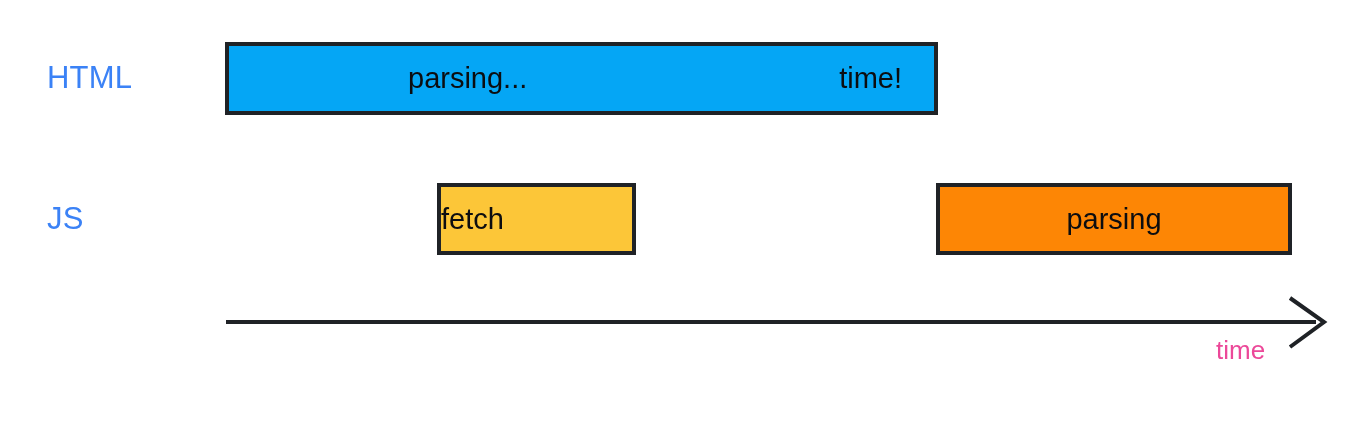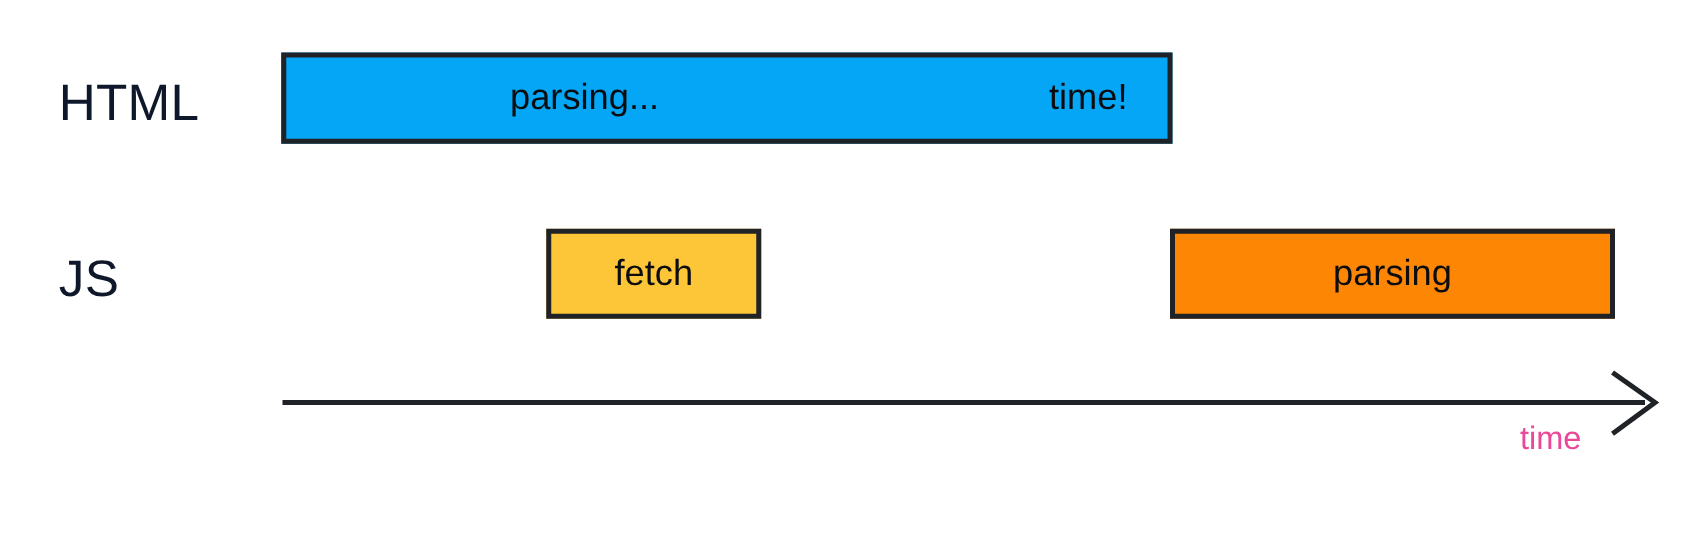--- a/index.html
+++ b/index.html
@@ -18,24 +18,24 @@
   }
 
   .canvas {
     position: absolute;
     inset: 0;
   }
 
   
   .row-label {
     position: absolute;
-    font-size: 41px;
+    font-size: 31px;
     line-height: 1;
     letter-spacing: 0.2px;
-    color: #0f172a;
+    color: #3b82f6;
     white-space: nowrap;
   }
   #label-html { left: 47px; top: 62px; }
   #label-js   { left: 47px; top: 203px; }
 
   
   .bar {
     position: absolute;
     box-sizing: border-box;
     border: 4px solid #1f2226;
@@ -61,24 +61,23 @@
     margin-left: 155px;
   }
   #bar-html-parsing .seg-right {
     margin-left: auto;
     margin-right: 8px;
   }
 
   #bar-js-fetch {
     left: 437px;
     top: 183px;
-    width: 172px;
+    width: 199px;
     height: 72px;
     background: #fcc638;
-    justify-content: center;
   }
 
   #bar-js-execute {
     left: 936px;
     top: 183px;
     width: 356px;
     height: 72px;
     background: #fd8605;
     justify-content: center;
   }

